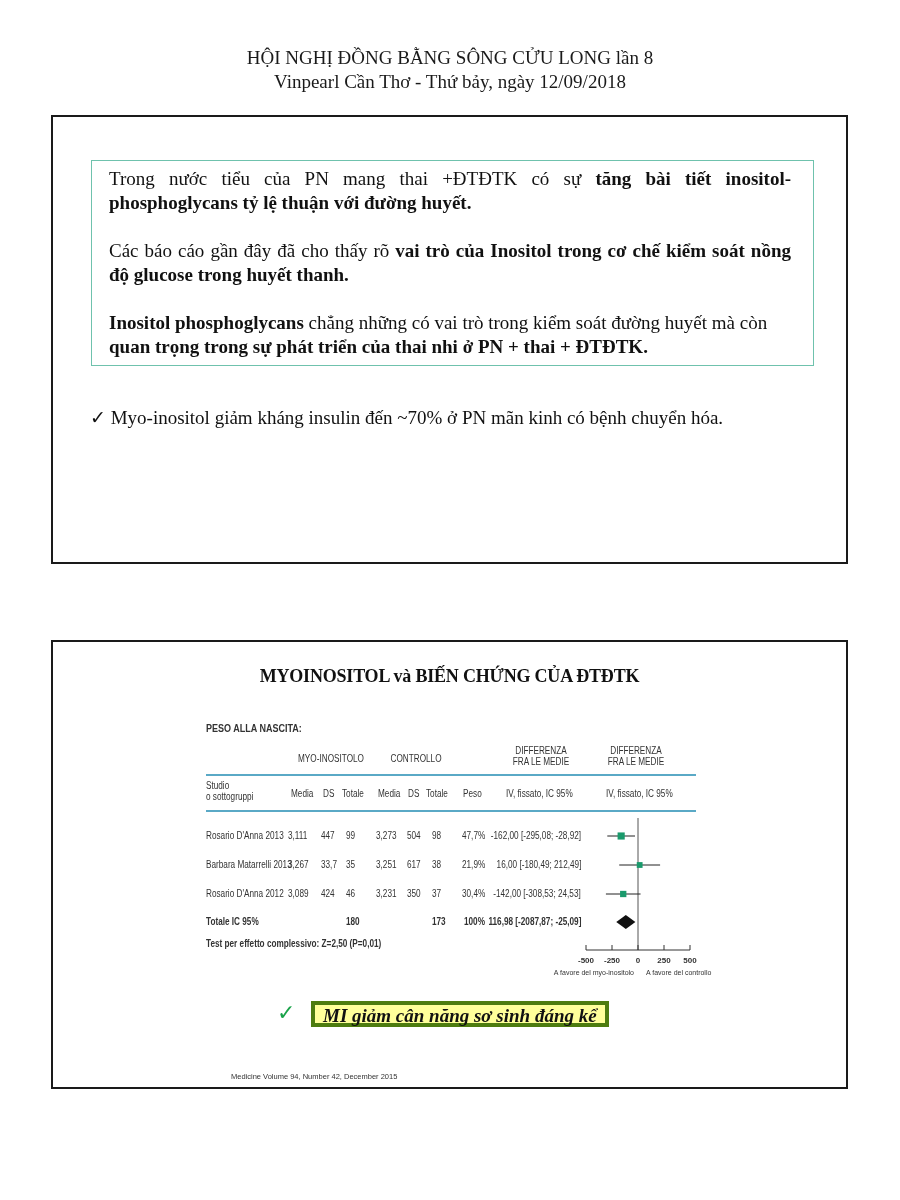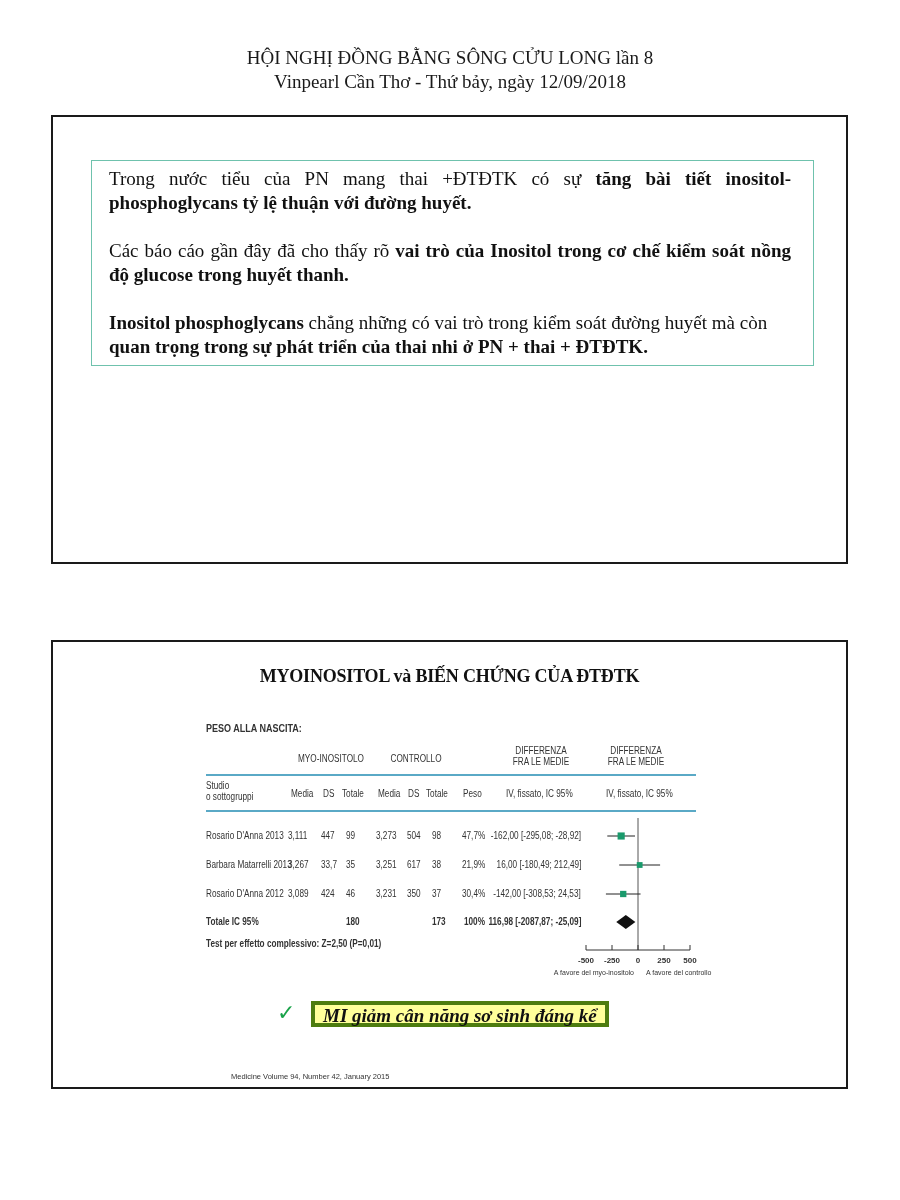--- a/index.html
+++ b/index.html
@@ -44,20 +44,24 @@
 <div class="header">
   <div>HỘI NGHỊ ĐỒNG BẰNG SÔNG CỬU LONG lần 8</div>
   <div>Vinpearl Cần Thơ - Thứ bảy, ngày 12/09/2018</div>
 </div>
 
 <div class="slide" id="slide1">
   <div class="green-box">
     <p><span>Trong nước tiểu của PN mang thai +ĐTĐTK có sự </span><b>tăng bài tiết inositol-phosphoglycans tỷ lệ thuận với đường huyết.</b></p>
     <p><span>Các báo cáo gần đây đã cho thấy rõ </span><b>vai trò của Inositol trong cơ chế kiểm soát nồng độ glucose trong huyết thanh.</b></p>
     <p class="last"><b>Inositol  phosphoglycans</b><span> chẳng những có vai trò trong kiểm soát đường huyết mà còn </span><b>quan trọng trong sự phát triển của thai nhi ở PN + thai + ĐTĐTK.</b></p>
+  </div>
+  <div class="bullet" id="bullet1">
+    <span>✓</span>
+    <span>Myo-inositol giảm kháng insulin đến ~70% ở PN mãn kinh có bệnh chuyển hóa.</span>
   </div>
 </div>
 
 <div class="slide" id="slide2">
   <div class="slide-title">MYOINOSITOL và BIẾN CHỨNG CỦA ĐTĐTK</div>
 
   <div class="plot" id="forest">
     <div class="t bold" style="left:0;top:3px;font-size:11px;">PESO ALLA NASCITA:</div>
 
     <div class="t tc" style="left:80px;top:33px;width:90px;">MYO-INOSITOLO</div>
@@ -154,16 +158,16 @@
         <line x1="399.91288" y1="174" x2="434.55111999999997" y2="174" stroke="#222" stroke-width="1"></line>
         <rect x="414.0779141497491" y="170.84591414974918" width="6.308171700501653" height="6.308171700501653" fill="#1a9a6c"></rect>
         <polygon points="410.27752,202 419.83408,195 429.39064,202 419.83408,209" fill="#111"></polygon>
       </svg>
 
     <div class="t bold" style="left:0;top:218px;">Test per effetto complessivo: Z=2,50 (P=0,01)</div>
   </div>
 
   <div class="check-green">✓</div>
   <div class="conclusion">MI  giảm cân năng sơ sinh đáng kể</div>
-  <div class="citation">Medicine Volume 94, Number 42, January 2015</div>
+  <div class="citation">Medicine Volume 94, Number 42, December 2015</div>
 </div>
 
 <div class="page-num">27</div>
 
 </body></html>

